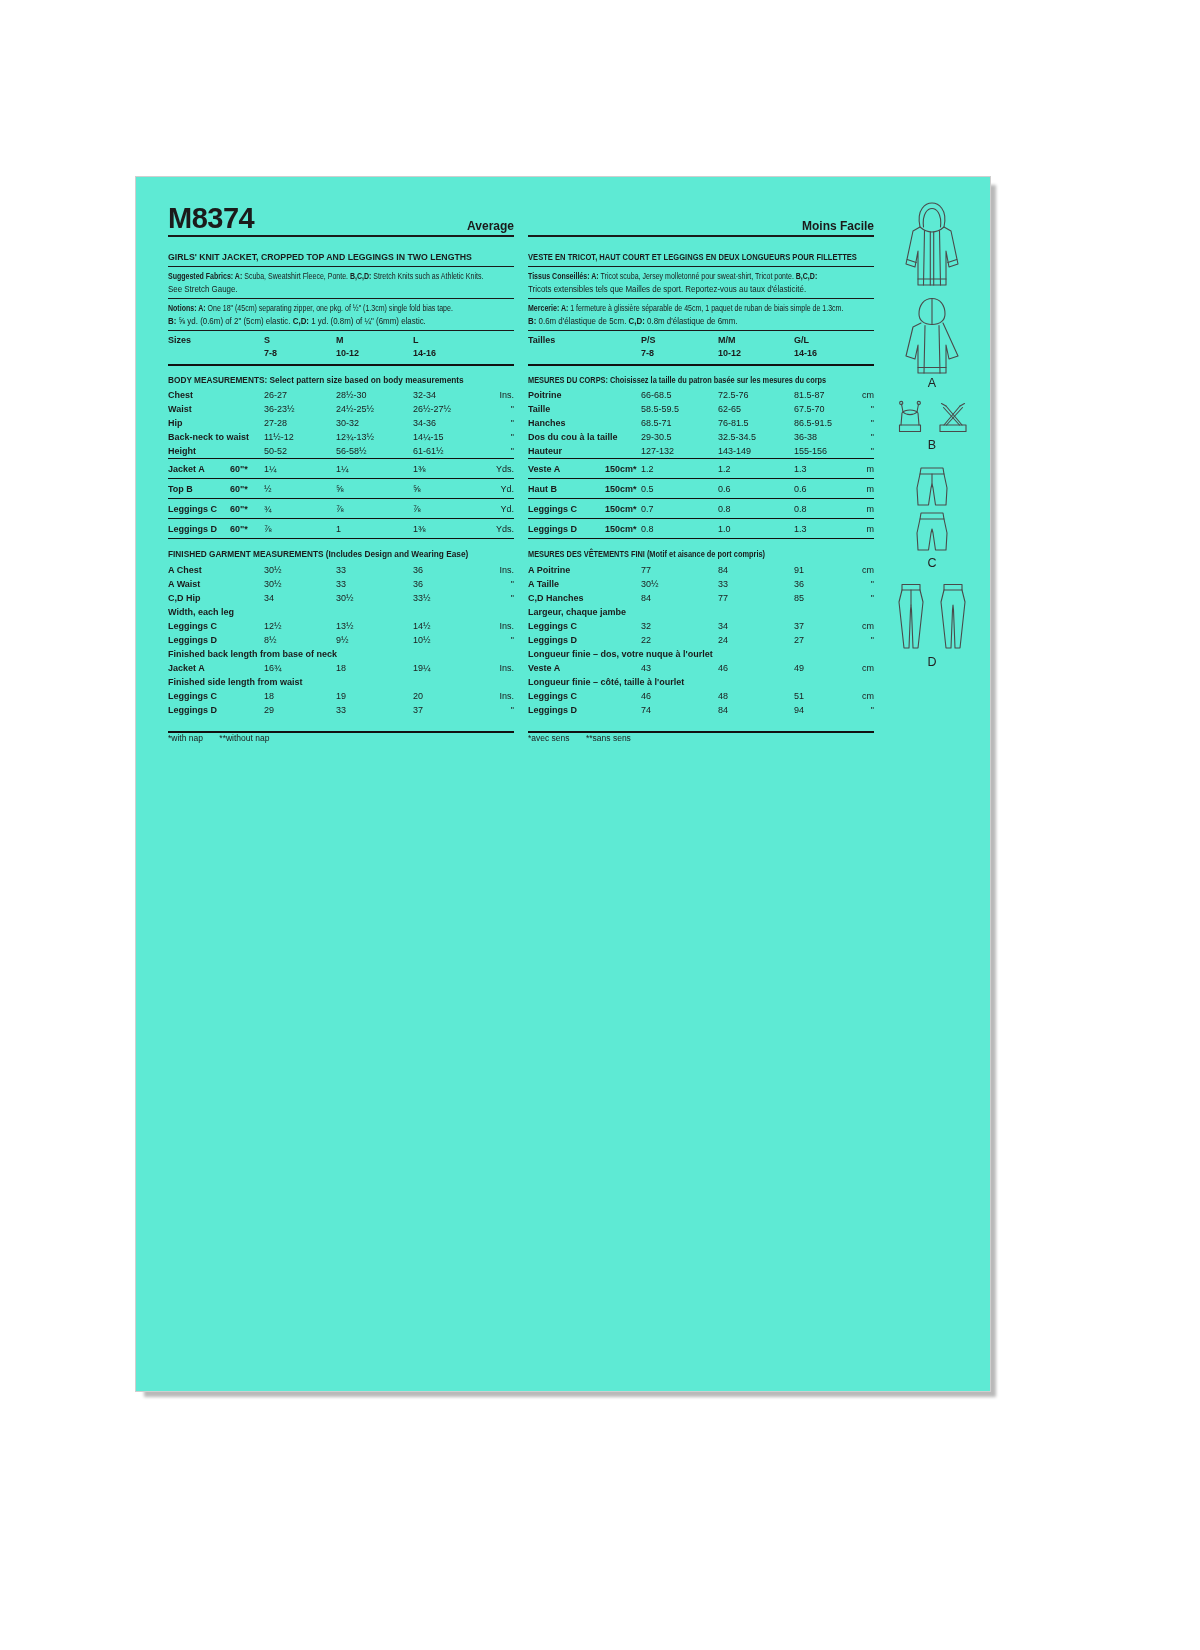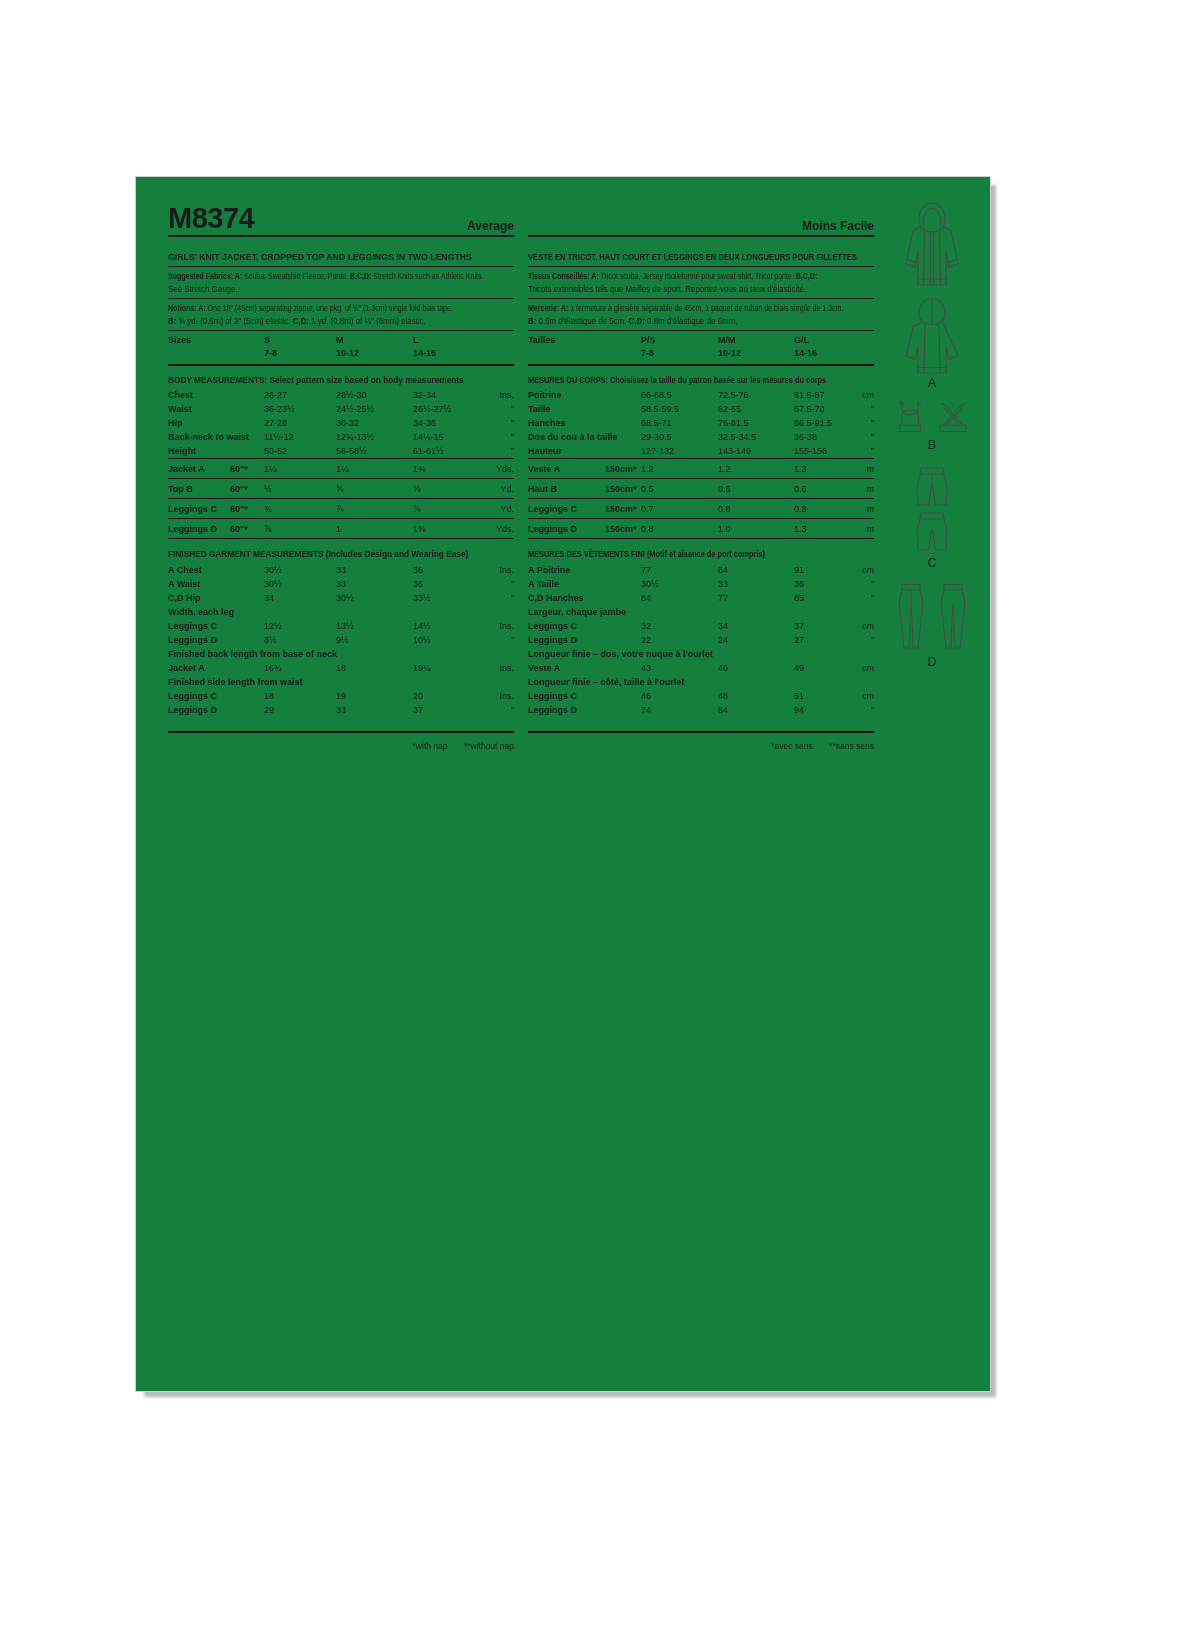--- a/index.html
+++ b/index.html
@@ -3,21 +3,21 @@
 <meta charset="utf-8">
 <style>
   html,body{margin:0;padding:0;}
   body{
     width:1200px;height:1650px;background:#ffffff;position:relative;
     font-family:"Liberation Sans",sans-serif;color:#1b1b1b;
     -webkit-font-smoothing:antialiased;
   }
   .sheet{
     position:absolute;left:135px;top:176px;width:854px;height:1214px;
-    background:#15803d;border:1px solid #cfcfcf;
+    background:#5eead4;border:1px solid #cfcfcf;
     box-shadow:7px 7px 3px -2px #b9b9b9;
   }
   .col{position:absolute;top:22px;width:346px;}
   .col-en{left:32px;}
   .col-fr{left:392px;}
 
   .masthead{display:flex;align-items:flex-end;justify-content:space-between;
     height:34px;border-bottom:2px solid #1a1a1a;padding-bottom:2px;}
   .pattern-number{font-size:29px;font-weight:700;line-height:1;letter-spacing:-.5px;}
   .difficulty{font-size:12px;font-weight:700;}
@@ -49,21 +49,21 @@
   .table-title{padding:3px 0 1px;}
   .table-title .inner{display:inline-block;white-space:nowrap;font-size:9px;font-weight:700;
     transform:scaleX(.92);transform-origin:0 60%;}
   .col-fr .table-title .inner{transform:scaleX(.82);}
 
   .yard-group{border-bottom:1.8px solid #111;}
   .yard-group .row{border-top:1.8px solid #111;padding:2.5px 0;}
 
   .finished-title{padding:4px 0 2px;}
 
-  .footnote{border-top:2.2px solid #111;margin-top:14px;padding-top:8px;font-size:8.5px;text-align:right;}
+  .footnote{border-top:2.2px solid #111;margin-top:14px;padding-top:0;font-size:8.5px;}
   .footnote .n2{margin-left:14px;}
 
   .illos{position:absolute;left:750px;top:24px;width:92px;
     display:flex;flex-direction:column;align-items:center;}
   .illos svg{display:block;}
   .illos svg *{fill:none;stroke:#4a4a4a;stroke-width:1.1;stroke-linejoin:round;stroke-linecap:round;}
   .illo-row{display:flex;align-items:flex-end;gap:4px;}
   .illo-label{font-size:12.5px;color:#222;line-height:14px;}
   .gap-a-back{margin-top:4px;}
   .lab-a{margin:1px 0 10px;}

